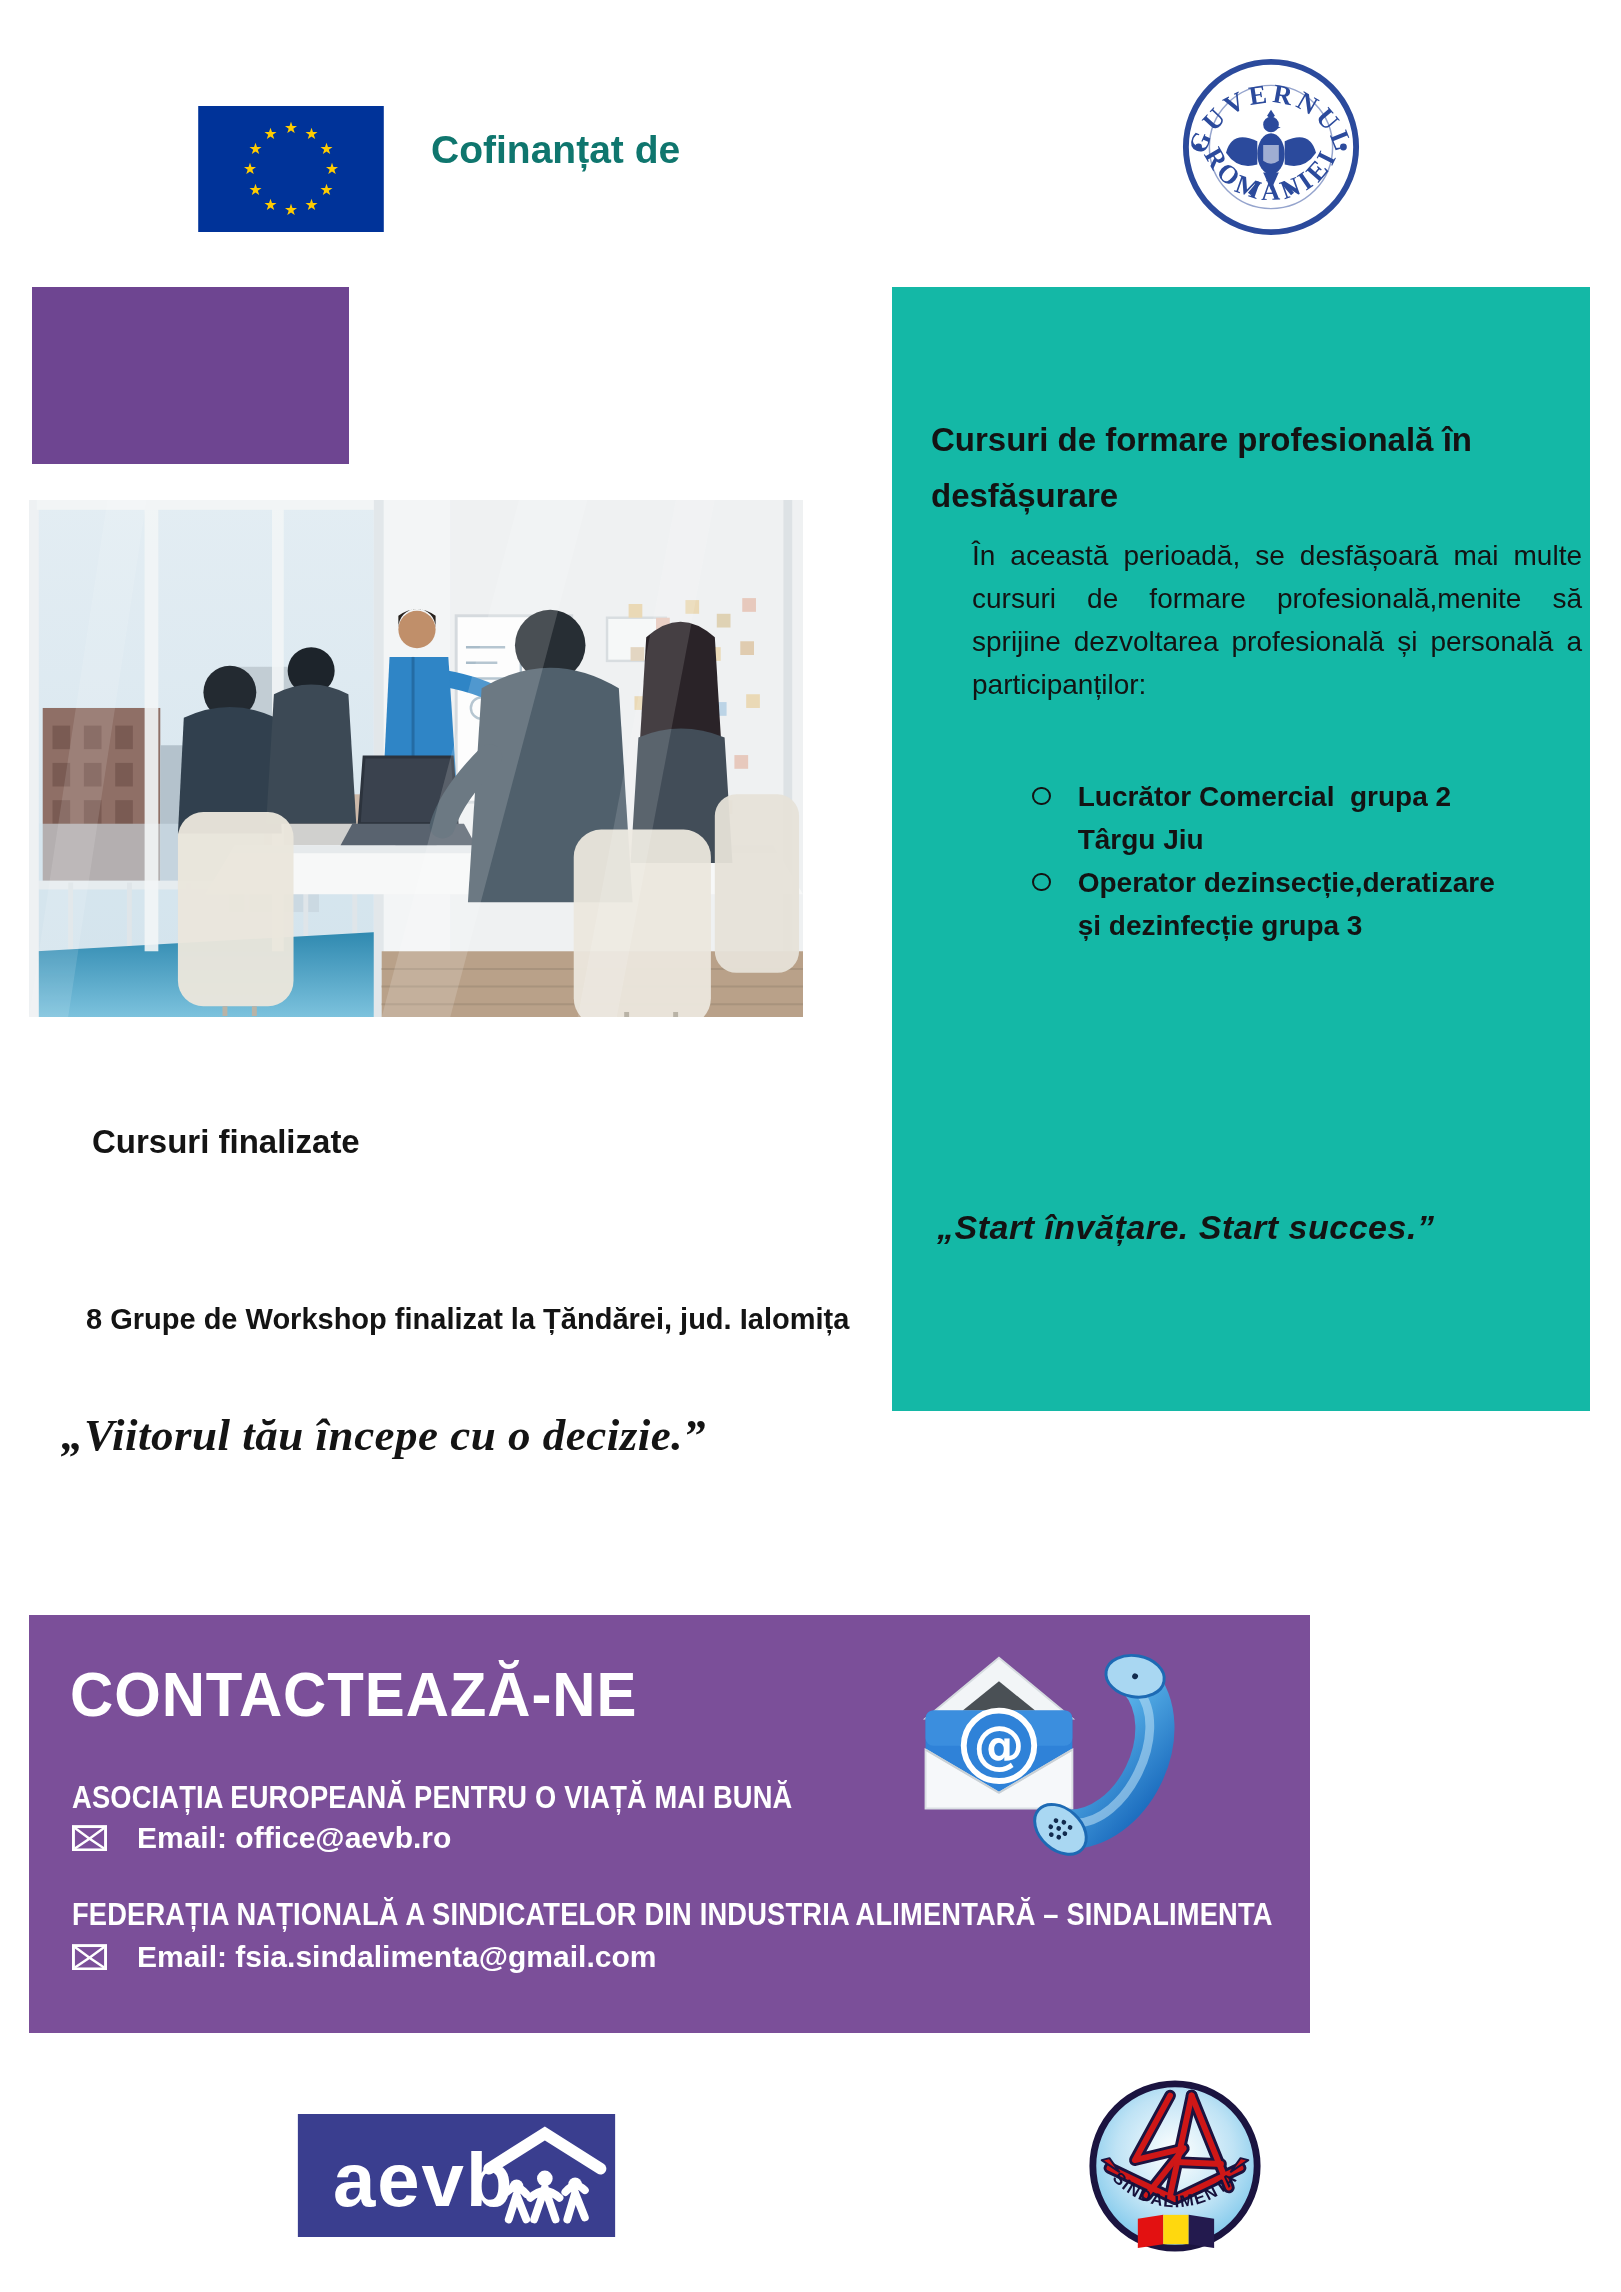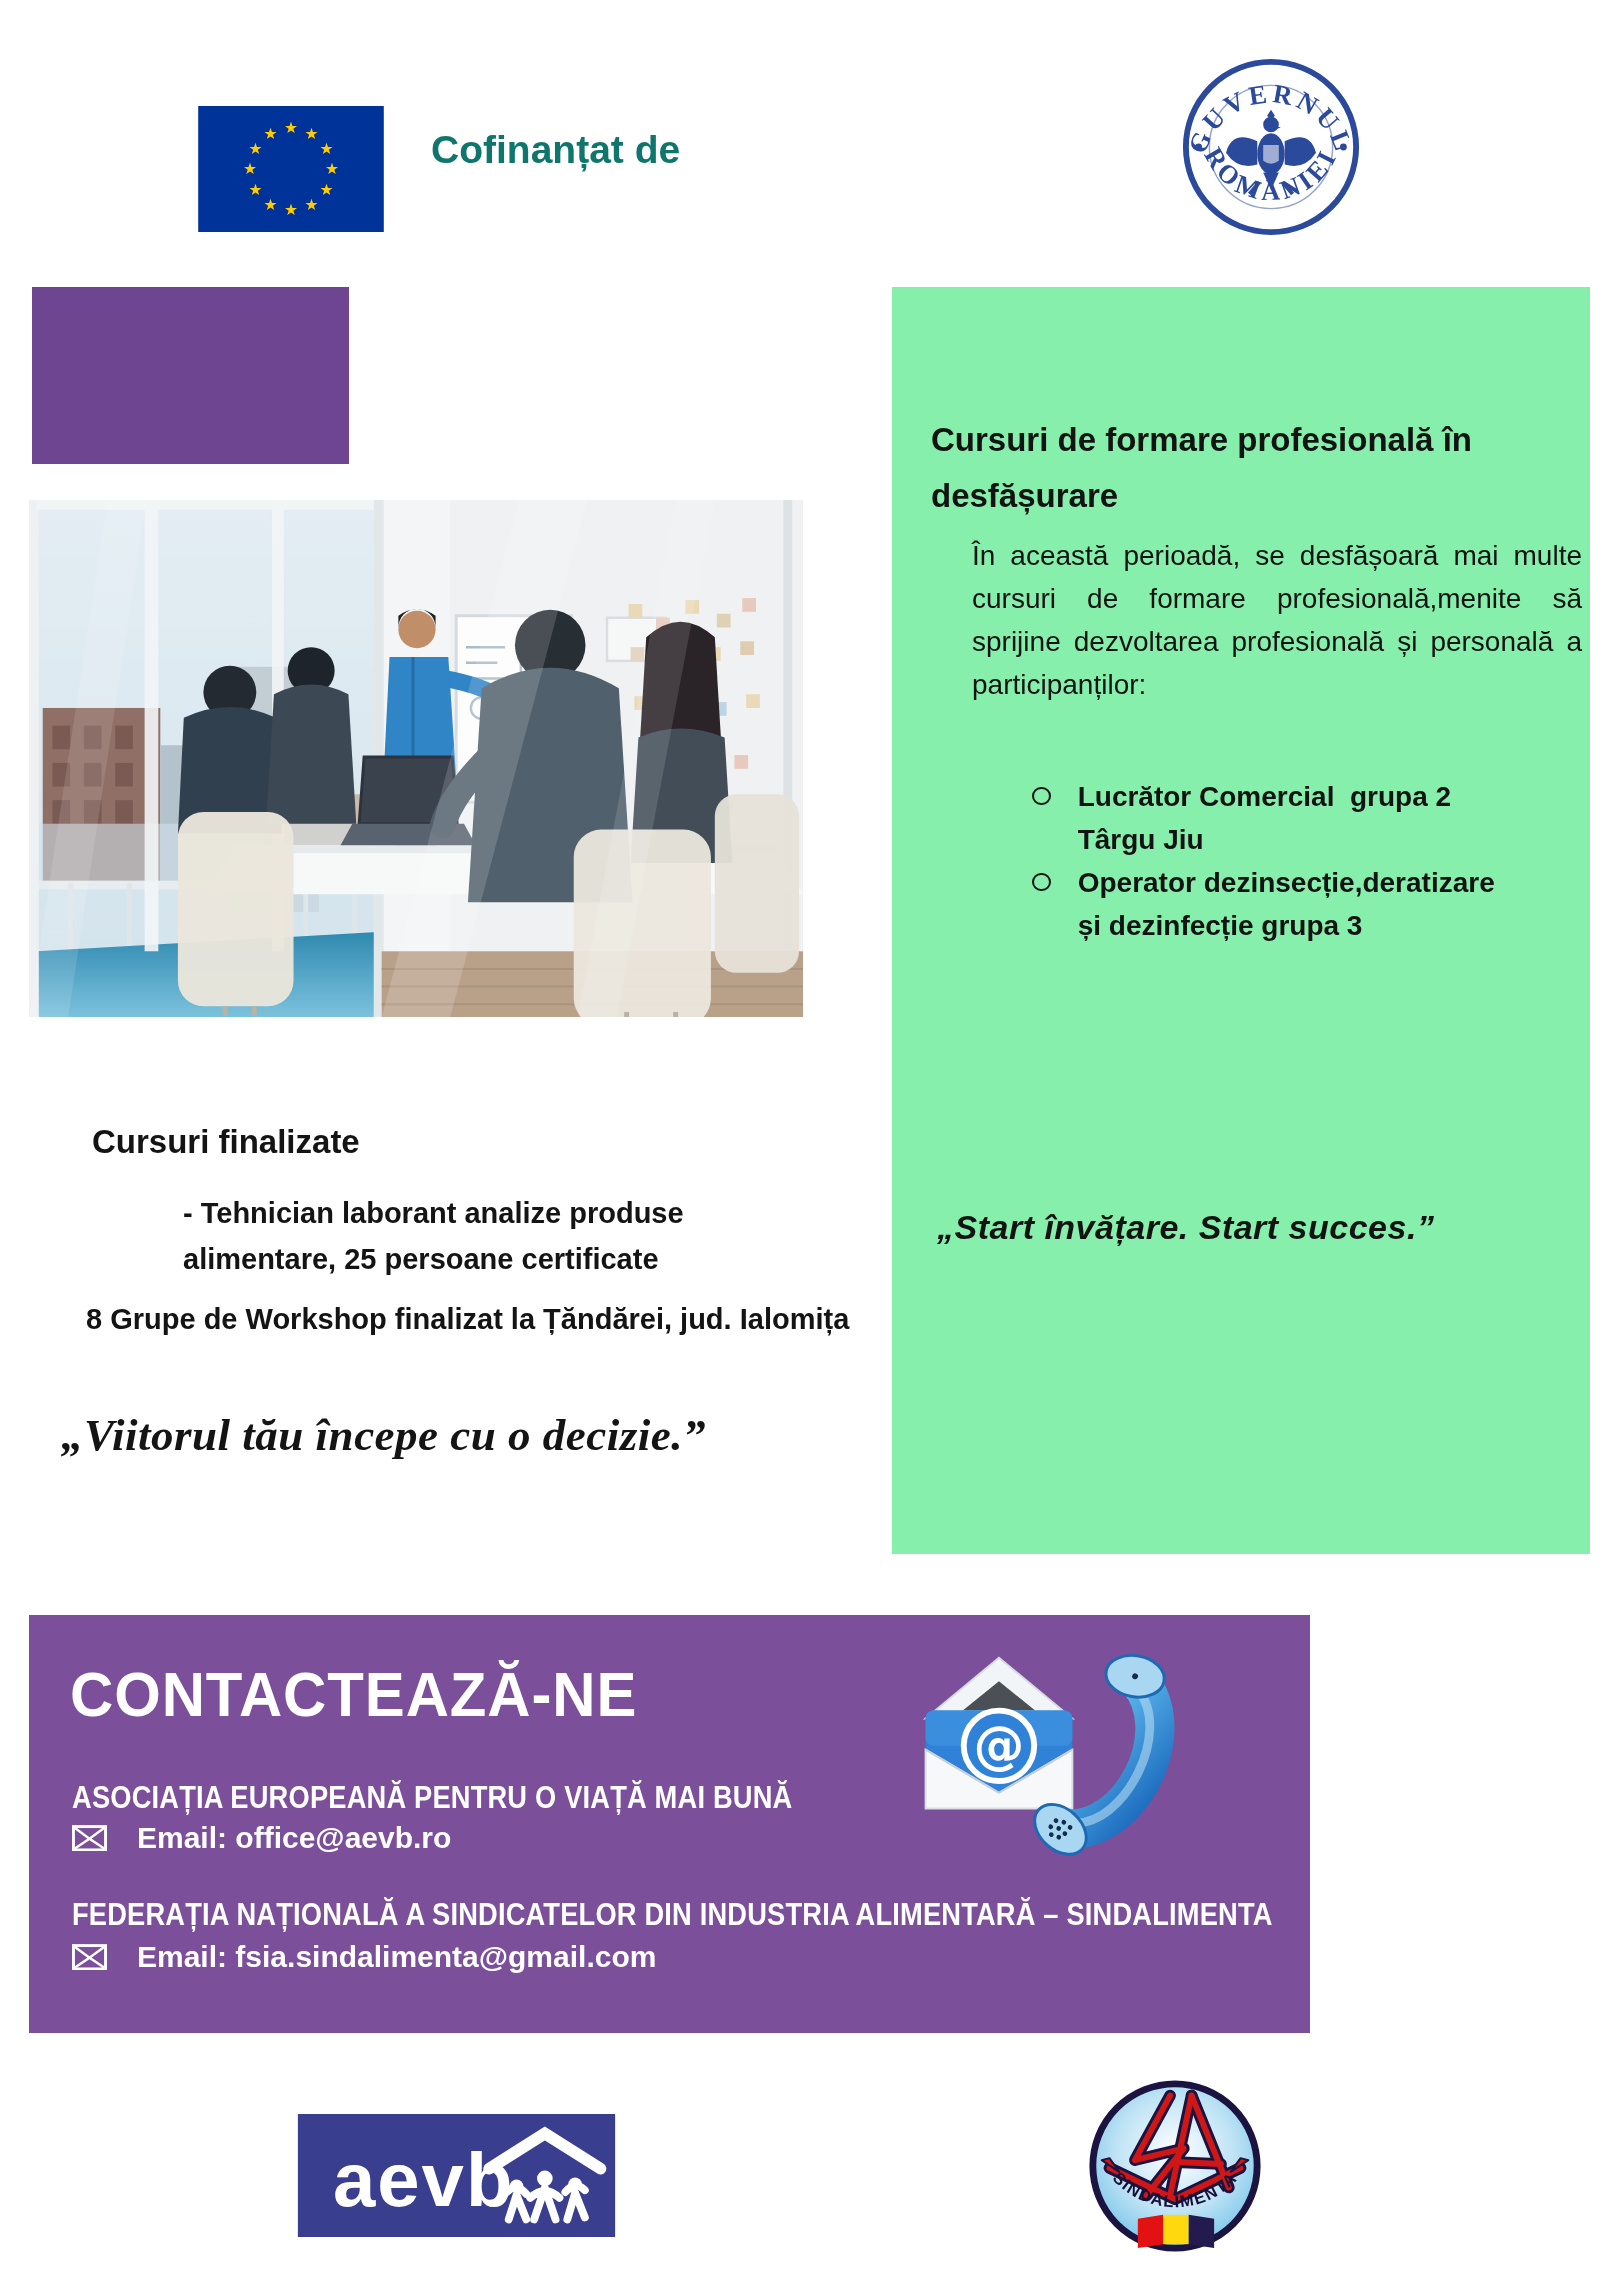--- a/index.html
+++ b/index.html
@@ -12,21 +12,21 @@
   .eu-text{left:431px;top:124px;font-size:39px;line-height:51px;font-weight:700;color:#0f766e}
   .gov-seal{left:1181px;top:57px;width:180px;height:180px}
 
   
   .purple-rect{left:32px;top:287px;width:317px;height:177px;background:#6E4591}
 
   
   .photo{left:29px;top:500px;width:774px;height:517px}
 
   
-  .green-panel{left:892px;top:287px;width:698px;height:1267px;background:#86efac;color:#131313}
+  .green-panel{left:892px;top:287px;width:698px;height:1124px;background:#14b8a6;color:#131313}
   .gp-heading{position:absolute;left:39px;top:125px;width:619px;font-size:33px;line-height:56px;font-weight:700;margin:0}
   .gp-par{position:absolute;left:80px;top:247px;width:610px;font-size:28px;line-height:43px;
           text-align:justify;margin:0}
   .gp-list{position:absolute;left:140px;top:488px;margin:0;padding:0;list-style:none}
   .gp-list li{display:flex;gap:27px;font-weight:700;font-size:28px;line-height:43px;width:470px;margin:0}
   .bm{flex:0 0 14.7px;width:14.7px;height:14.7px;border:2.9px solid #131313;border-radius:50%;margin-top:11.8px}
   .gp-bullet-text{white-space:pre-wrap}
   .gp-quote{position:absolute;left:45px;top:921px;font-size:34px;font-weight:700;font-style:italic;letter-spacing:0.5px}
 
   
@@ -269,21 +269,20 @@
       </li>
       <li>
         <span class="bm"></span>
         <span class="gp-bullet-text">Operator dezinsecție,deratizare și dezinfecție grupa 3</span>
       </li>
     </ul>
     <div class="gp-quote">„Start învățare. Start succes.”</div>
   </section>
 
   <div class="abs fin-h">Cursuri finalizate</div>
-  <div class="abs fin-item">- Tehnician laborant analize produse alimentare, 25 persoane certificate</div>
   <div class="abs fin-workshop">8 Grupe de Workshop finalizat la Țăndărei, jud. Ialomița</div>
   <div class="abs serif-quote">„Viitorul tău începe cu o decizie.”</div>
 
   <section class="abs contact-band">
     <h1 class="ct-title">CONTACTEAZĂ-NE</h1>
 
     <div class="ct-org-name org1-name">ASOCIAȚIA EUROPEANĂ PENTRU O VIAȚĂ MAI BUNĂ</div>
     <div class="ct-email org1-email">
       <svg width="35" height="26.5" viewBox="0 0 36 27">
         <rect x="1.5" y="1.5" width="33" height="24" fill="none" stroke="#ffffff" stroke-width="3"></rect>

